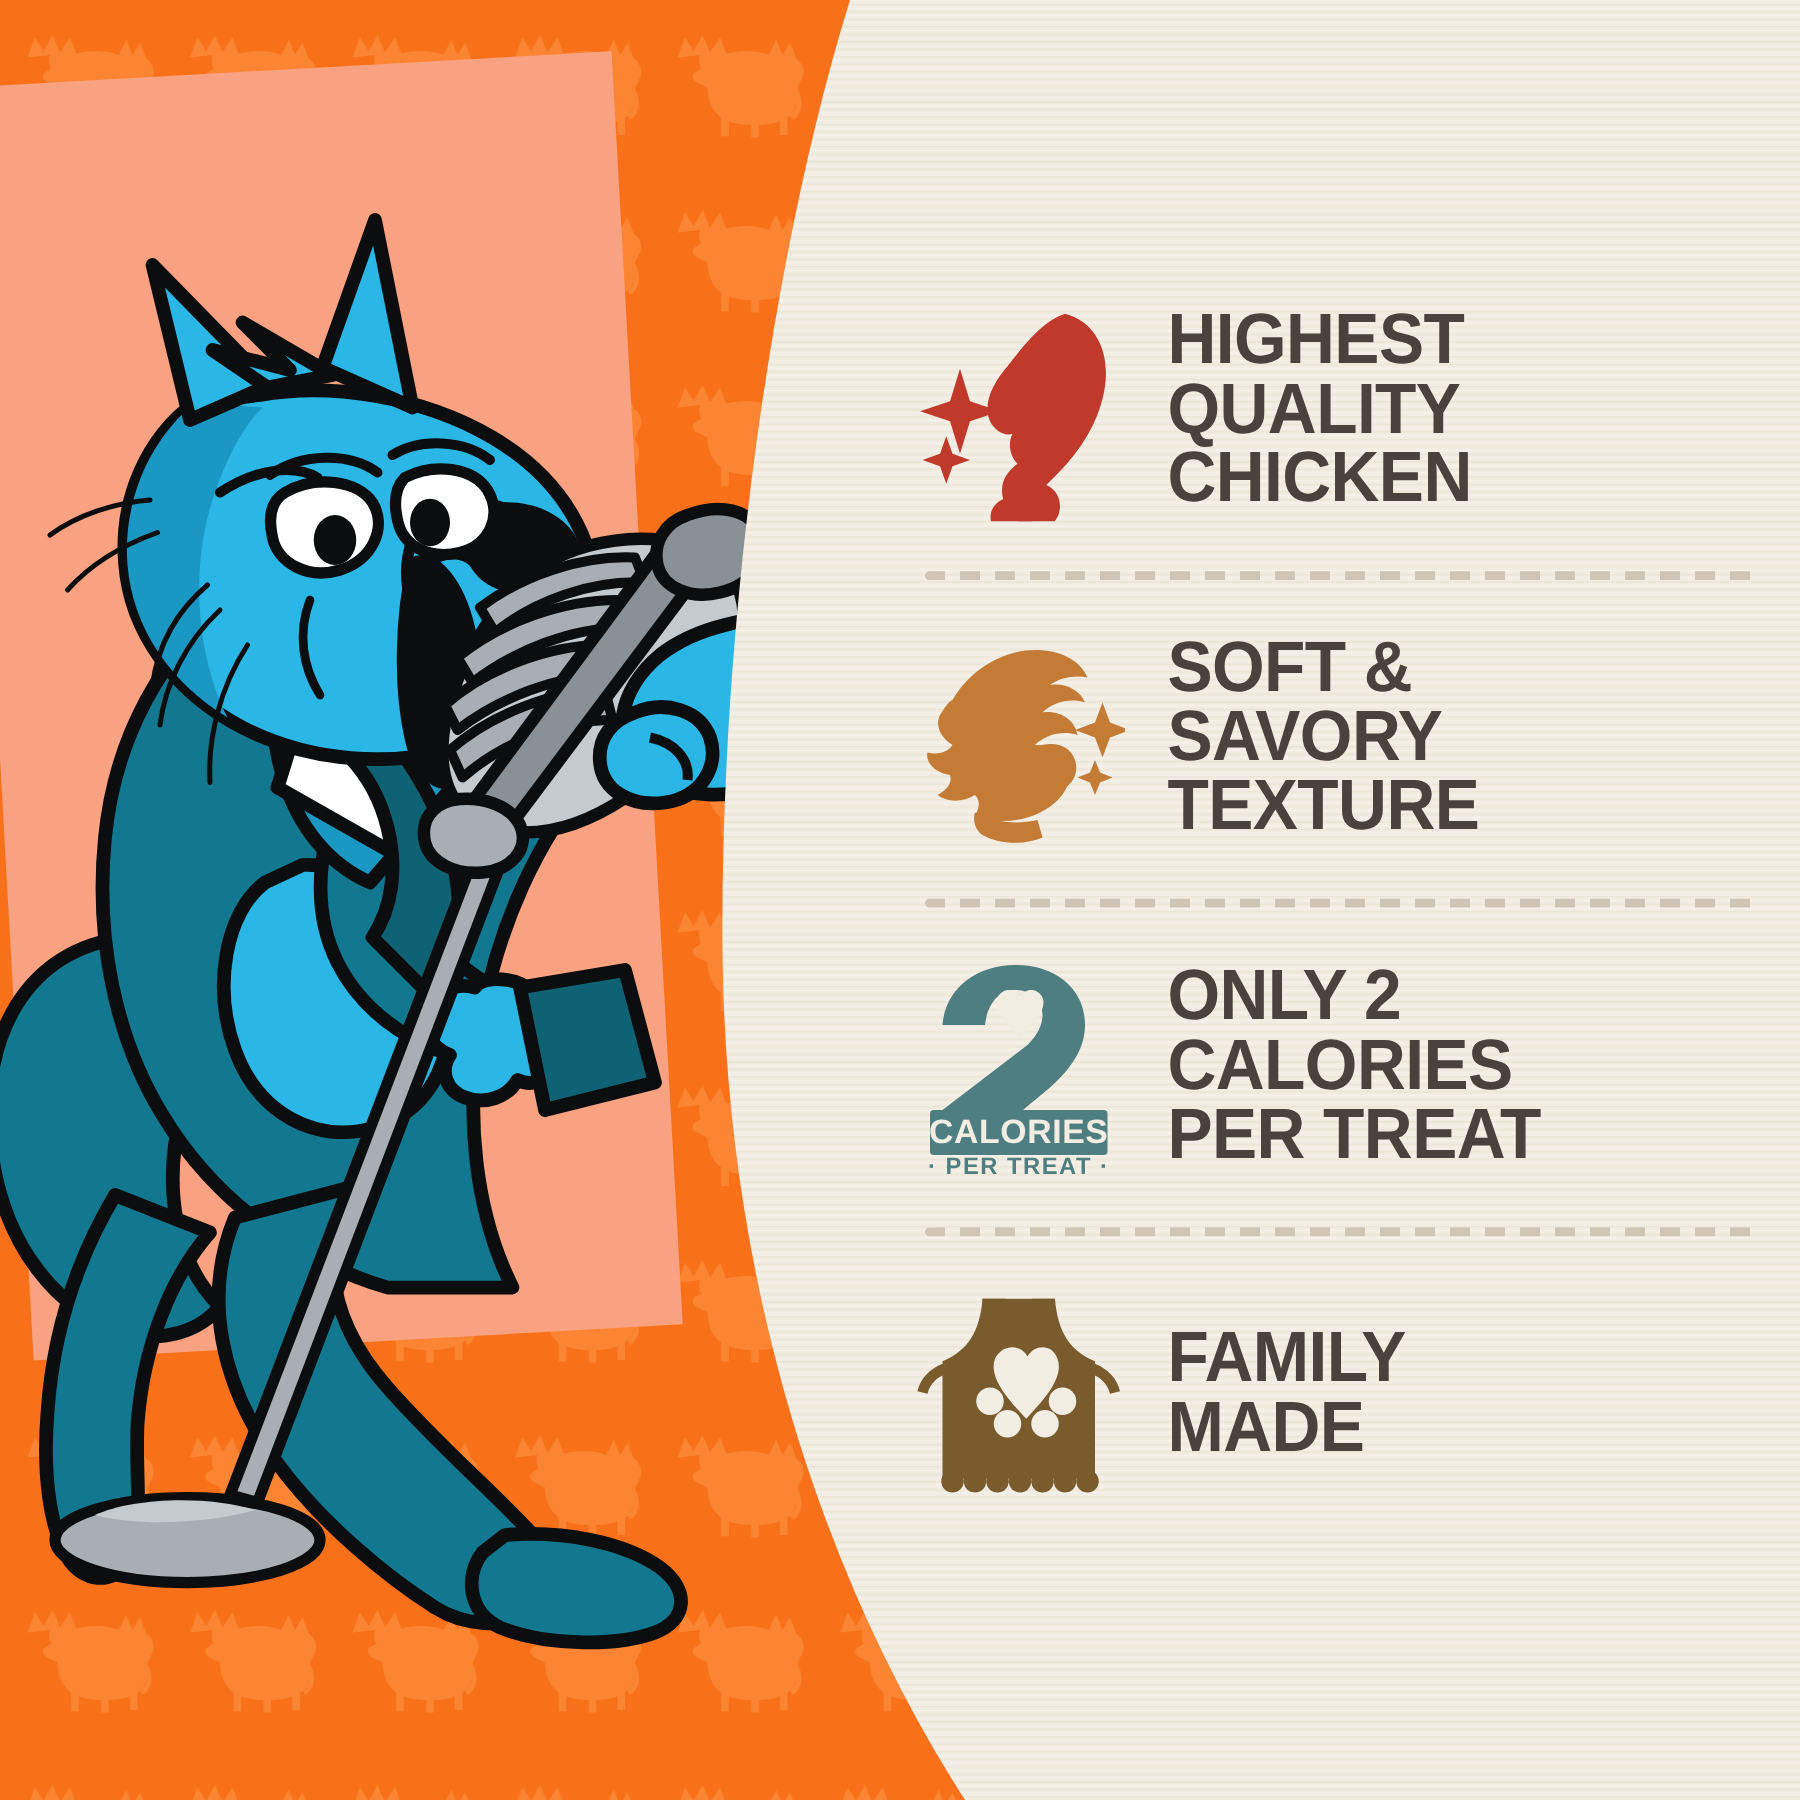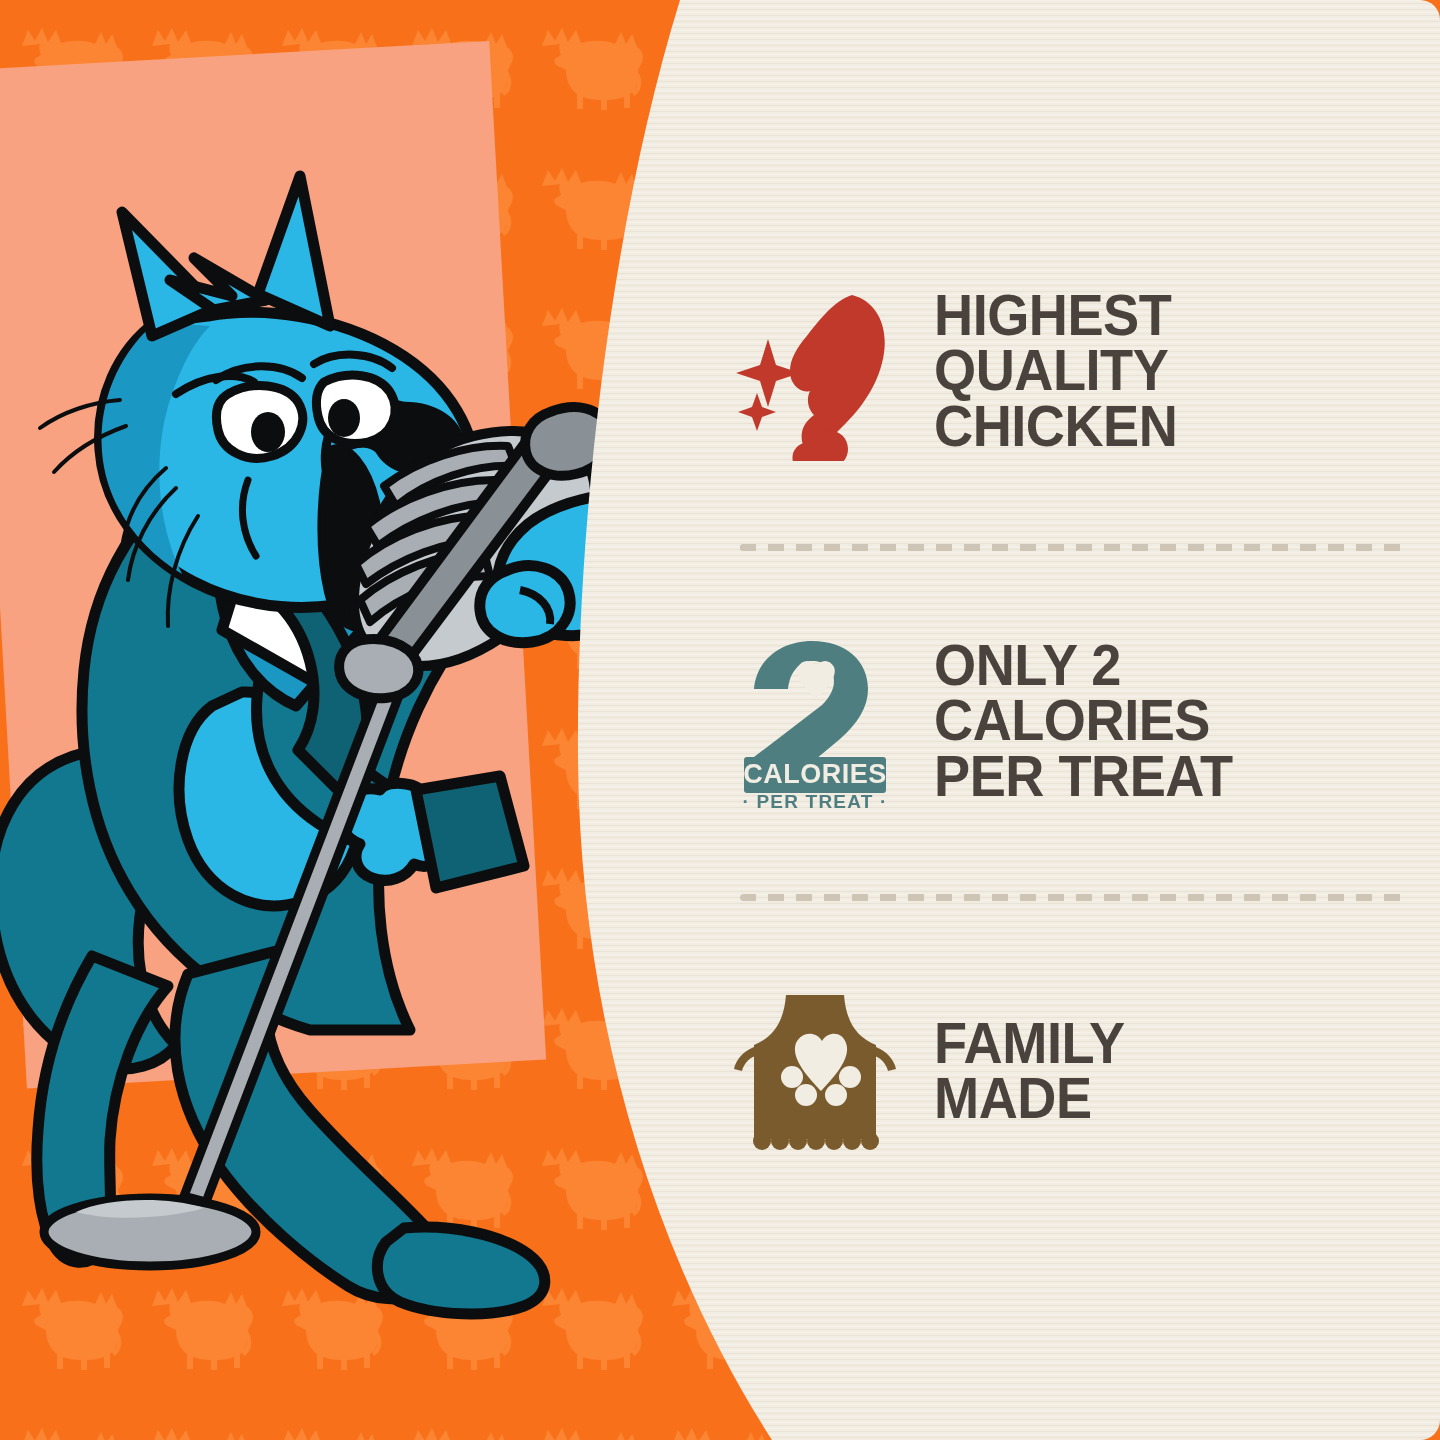--- a/index.html
+++ b/index.html
@@ -2,21 +2,21 @@
 <html><head>
 <meta charset="utf-8">
 <style>
   * { margin:0; padding:0; box-sizing:border-box; }
   html,body { width:1440px; height:1440px; overflow:hidden; }
   body {
     font-family:"Liberation Sans", sans-serif;
     background:#F8711A;
     position:relative;
   }
-  #stage { position:absolute; inset:0; width:1440px; height:1440px; overflow:hidden;border-radius:20px; }
+  #stage { position:absolute; inset:0; width:1440px; height:1440px; overflow:hidden; }
 
   
   .orange-bg { position:absolute; inset:0; background:#F8711A; }
   .cat-pattern { position:absolute; inset:0; opacity:1; }
   .peach-panel {
     position:absolute;
     left:-30px; top:70px;
     width:520px; height:1020px;
     background:#F9A281;
     transform:rotate(-3.2deg);
@@ -277,20 +277,52 @@
         <span>HIGHEST</span>
         <span>QUALITY</span>
         <span>CHICKEN</span>
       </div>
     </div>
 
     <div class="divider">
       <div class="divider-inner"></div>
     </div>
 
+    <div class="feature-row">
+      <div class="feature-icon">
+        <svg viewBox="0 0 170 180" width="170" height="180" aria-hidden="true">
+          <g fill="#C47B35">
+
+            <path d="M32 60 C46 36 72 20 98 20 C118 20 134 28 140 42
+                     C130 40 118 42 110 48 C122 46 134 52 138 62
+                     C126 58 112 62 104 70 C118 68 130 76 132 88
+                     C120 84 106 88 98 96 C114 96 126 106 126 118
+                     C126 134 112 148 92 154 C78 158 62 158 50 152
+                     C54 146 54 140 50 136 C40 142 28 142 20 136
+                     C28 132 32 126 30 120 C18 118 10 110 12 102
+                     C20 104 28 102 32 96 C22 90 18 80 22 72
+                     C26 66 28 62 32 60 Z"></path>
+            <path d="M50 150 C64 158 84 160 100 156 L104 170
+                     C90 176 70 176 56 168 C50 164 48 156 50 150 Z"></path>
+
+            <path d="M98 98 C112 92 126 96 130 108 C134 120 126 132 112 134
+                     C100 136 90 130 88 120 C86 110 90 102 98 98 Z"></path>
+            <path d="M86 112 L110 112 L110 126 L86 126 Z"></path>
+
+            <path d="M146 78 L152 62 L158 78 L174 84 L158 90 L152 106 L146 90 L130 84 Z"></path>
+            <path d="M142 118 L146 108 L150 118 L160 122 L150 126 L146 136 L142 126 L132 122 Z"></path>
+          </g>
+        </svg>
+      </div>
+      <div class="feature-text">
+        <span>SOFT &amp;</span>
+        <span>SAVORY</span>
+        <span>TEXTURE</span>
+      </div>
+    </div>
 
     <div class="divider">
       <div class="divider-inner"></div>
     </div>
 
     <div class="feature-row">
       <div class="feature-icon">
         <svg class="cal-badge" viewBox="0 0 170 180" width="170" height="180" aria-hidden="true">
 
           <g fill="#4E7E80">

